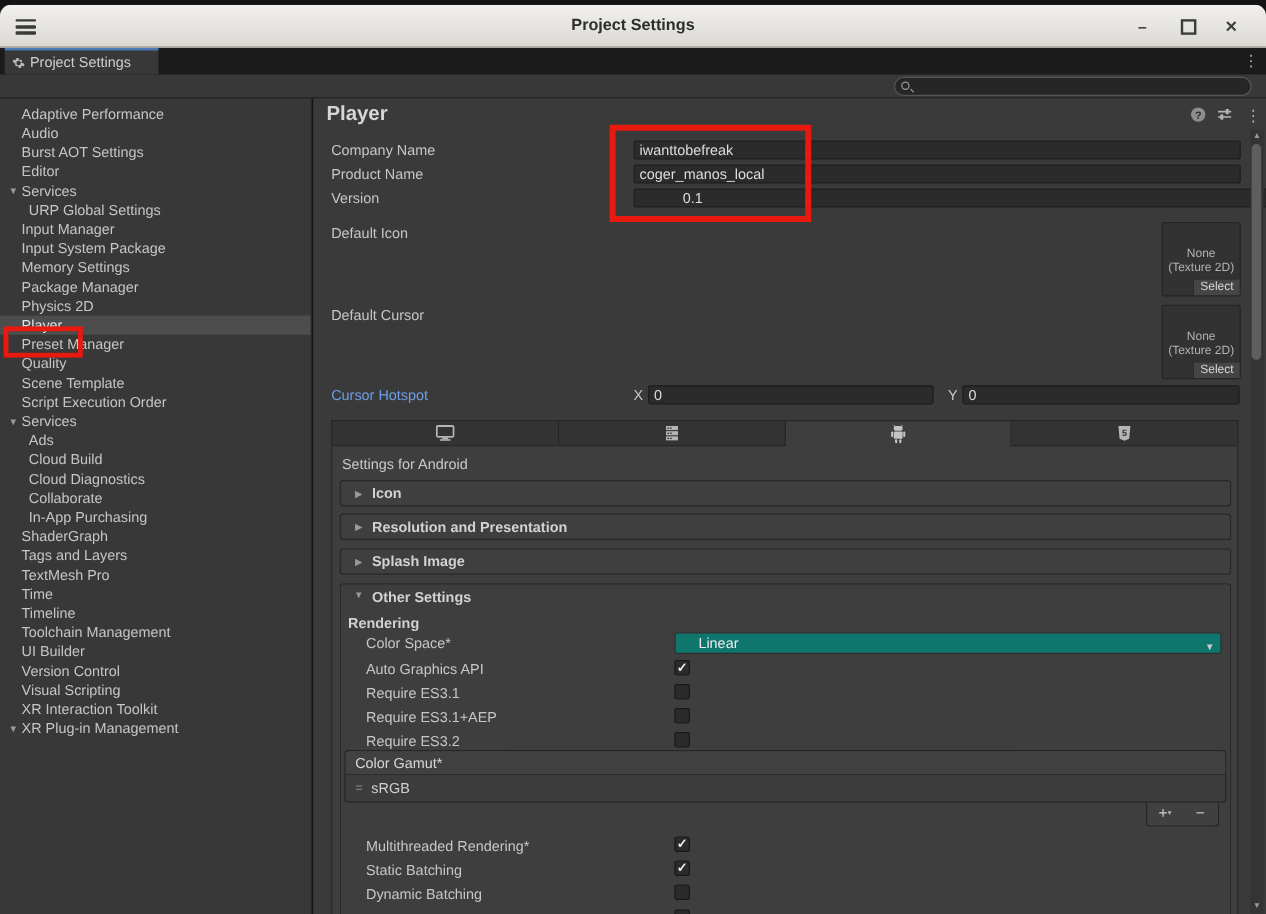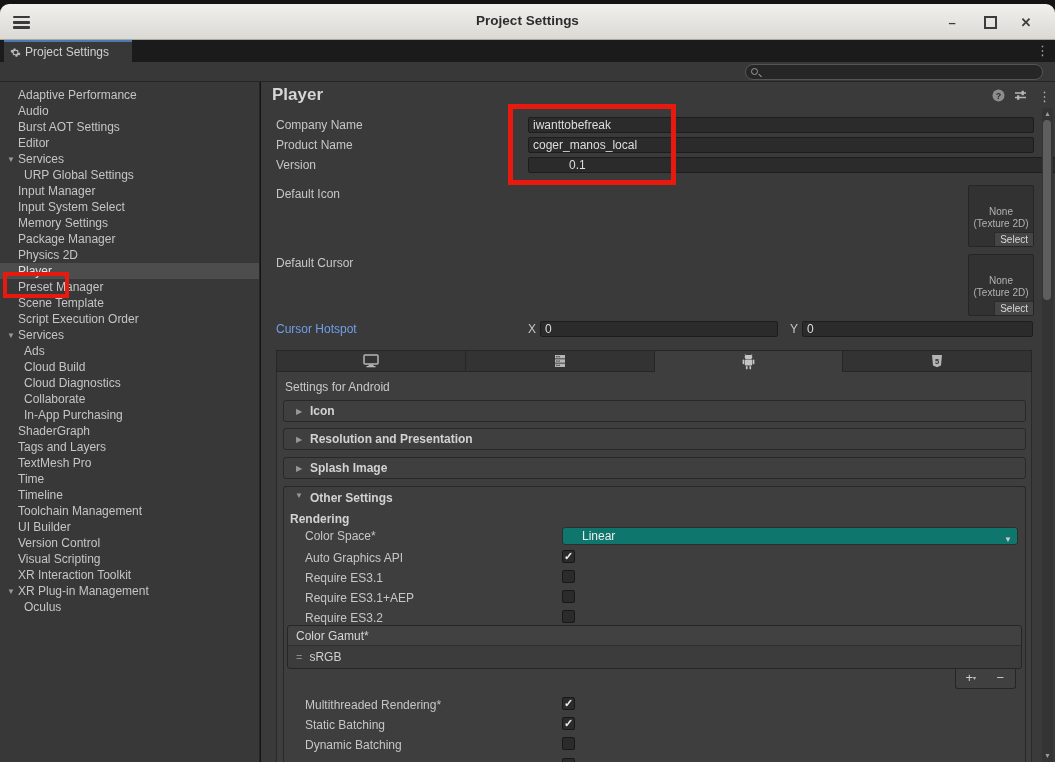--- a/index.html
+++ b/index.html
@@ -176,36 +176,39 @@
       <span class="tri open"></span>
       <span>Services</span>
     </div>
   <div class="srow child">
       <span>URP Global Settings</span>
     </div>
   <div class="srow">
       <span>Input Manager</span>
     </div>
   <div class="srow">
-      <span>Input System Select</span>
+      <span>Input System Package</span>
     </div>
   <div class="srow">
       <span>Memory Settings</span>
     </div>
   <div class="srow">
       <span>Package Manager</span>
     </div>
   <div class="srow">
       <span>Physics 2D</span>
     </div>
   <div class="srow on">
       <span>Player</span>
     </div>
   <div class="srow">
       <span>Preset Manager</span>
+    </div>
+  <div class="srow">
+      <span>Quality</span>
     </div>
   <div class="srow">
       <span>Scene Template</span>
     </div>
   <div class="srow">
       <span>Script Execution Order</span>
     </div>
   <div class="srow group">
       <span class="tri open"></span>
       <span>Services</span>
@@ -251,23 +254,20 @@
     </div>
   <div class="srow">
       <span>Visual Scripting</span>
     </div>
   <div class="srow">
       <span>XR Interaction Toolkit</span>
     </div>
   <div class="srow group">
       <span class="tri open"></span>
       <span>XR Plug-in Management</span>
-    </div>
-  <div class="srow child">
-      <span>Oculus</span>
     </div>
 </div>
 
 <div id="content">
   <div id="page-title">Player</div>
 
   <svg class="hicon" style="left:731px" width="13" height="13">
       <circle cx="6.5" cy="6.5" r="6" fill="#8d8d8d"></circle>
       <text x="6.5" y="9.8" text-anchor="middle" font-size="9" font-weight="bold" fill="#2b2b2b">?</text>
     </svg>

